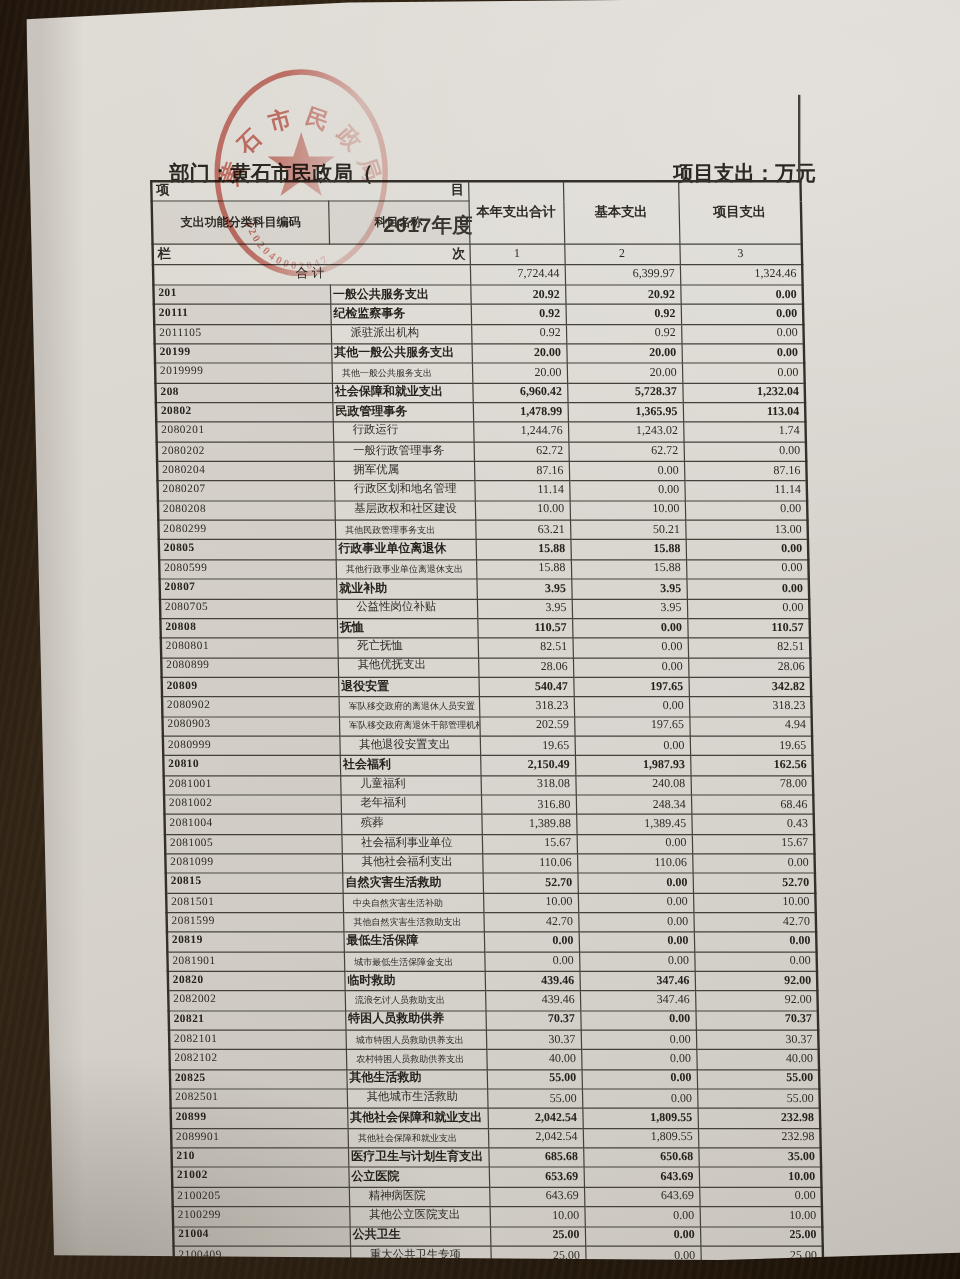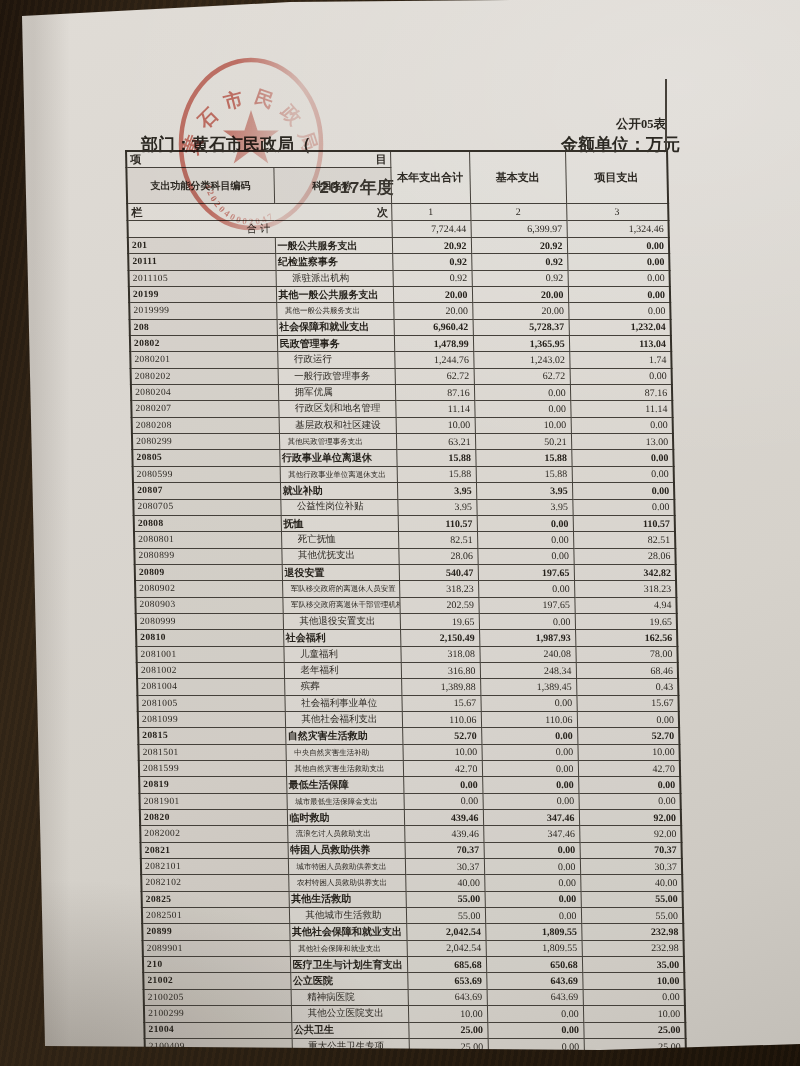--- a/index.html
+++ b/index.html
@@ -60,26 +60,25 @@
   .seal text{font-family:"Liberation Serif",serif;font-weight:700;}
 </style>
 </head>
 <body>
 
 <div class="desk-grain"></div>
 
 <div class="paper">
   <div class="paper-shade"></div>
 
-  <div class="form-no">公开05表</div>
 
   <div class="meta-line">
     <span>部门：黄石市民政局（</span>
     <span class="year">2017年度</span>
-    <span class="unit">金额单位：万元</span>
+    <span class="unit">项目支出：万元</span>
   </div>
 
   <div class="stub-line"></div>
 
   <div class="tbl-wrap">
     <table>
       <colgroup>
         <col style="width:147px">
           <col style="width:117px">
         <col style="width:79px">

